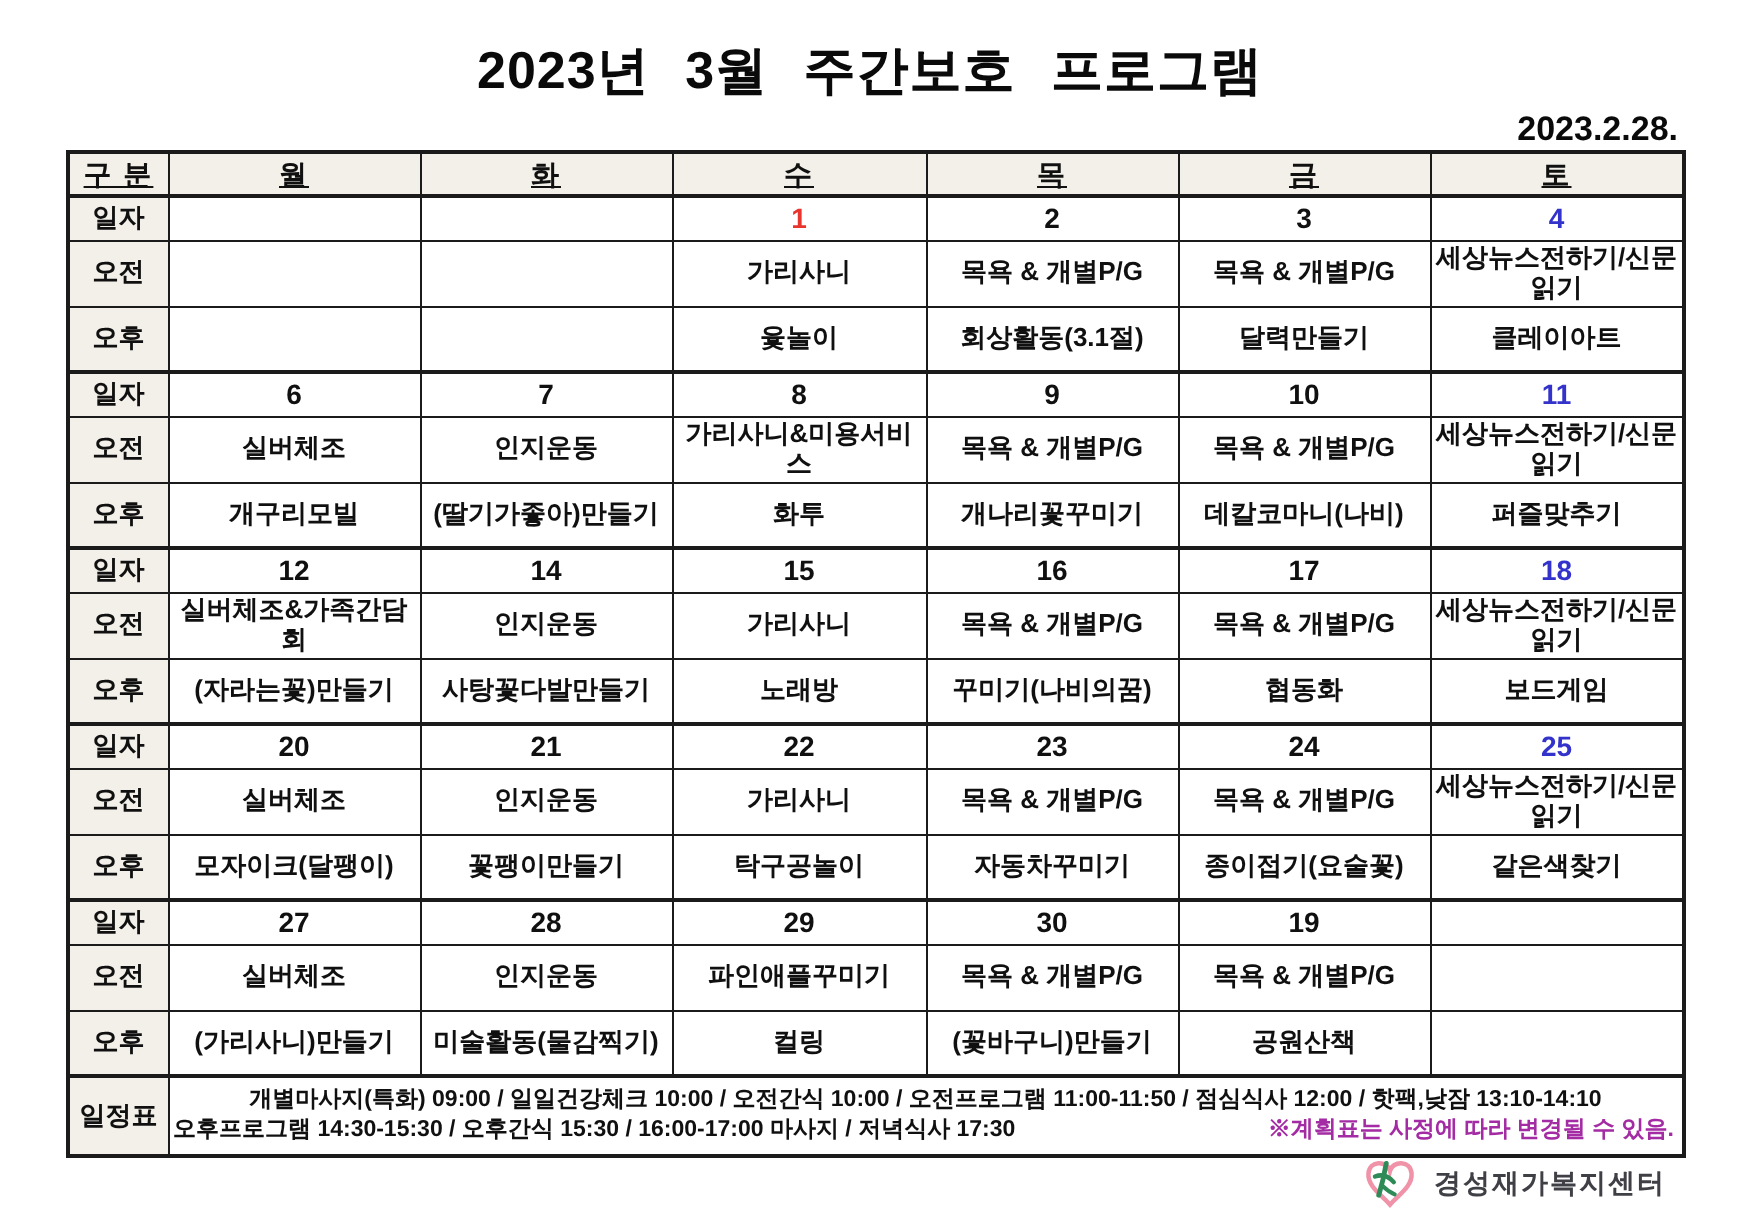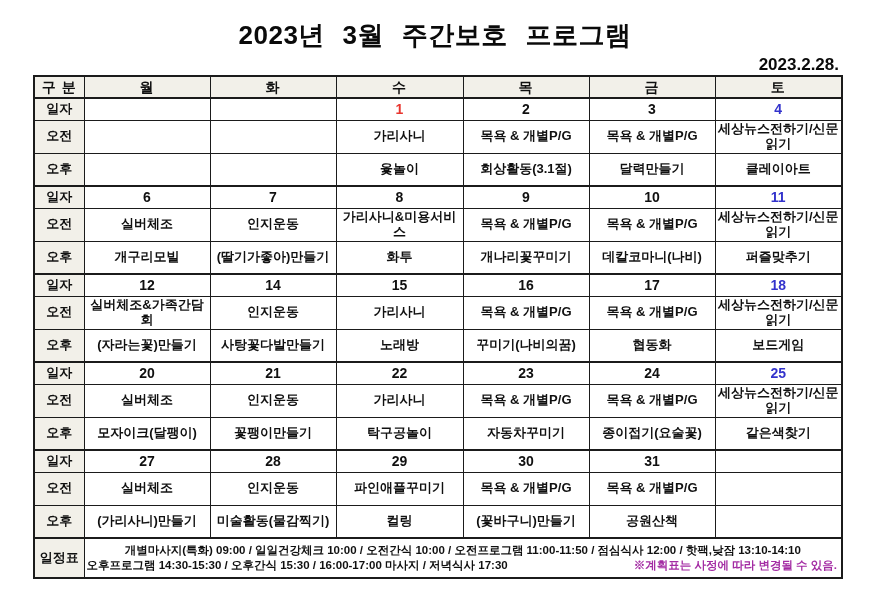--- a/index.html
+++ b/index.html
@@ -24,21 +24,21 @@
   }
   table.cal td{
     border:1px solid #1b1b1b;
     text-align:center;vertical-align:middle;
     padding:1px 2px;font-weight:bold;color:#101010;
     line-height:1.15;overflow:hidden;
   }
   tr.wk td{border-top-width:2px;}
   td.lb{background:var(--header-bg);font-size:13px;}
   td.hd{background:var(--header-bg);font-size:14px;letter-spacing:1px;}
-  tr.r-hdr{height:22px;}
+  tr.r-hdr{height:22px;text-decoration:underline;}
   tr.r-date{height:22px;}
   tr.r-act{height:33px;margin-top:20px;}
   tr.r-sched{height:40px;}
   td.dt{font-size:14px;font-weight:normal;}
   td.dt.red{color:var(--holiday-red);}
   td.dt.blue{color:var(--saturday-blue);}
   td.ac{font-size:13px;}
   td.sc{text-align:left;font-size:11.5px;padding:2px 7px;}
   .sl2{display:flex;justify-content:space-between;align-items:baseline;margin-top:1px;}
   .note{color:var(--note-purple);padding-right:2px;}
@@ -189,21 +189,21 @@
       <td class="ac">종이접기(요술꽃)</td>
       <td class="ac">같은색찾기</td>
     </tr>
 
     <tr class="wk r-date">
       <td class="lb">일자</td>
       <td class="dt">27</td>
       <td class="dt">28</td>
       <td class="dt">29</td>
       <td class="dt">30</td>
-      <td class="dt">31</td>
+      <td class="dt">19</td>
       <td class="dt"></td>
     </tr>
     <tr class="r-act">
       <td class="lb">오전</td>
       <td class="ac">실버체조</td>
       <td class="ac">인지운동</td>
       <td class="ac">파인애플꾸미기</td>
       <td class="ac">목욕 &amp; 개별P/G</td>
       <td class="ac">목욕 &amp; 개별P/G</td>
       <td class="ac"></td>
@@ -224,14 +224,23 @@
         <div class="sl1">개별마사지(특화) 09:00 / 일일건강체크 10:00 / 오전간식 10:00 / 오전프로그램 11:00-11:50 / 점심식사 12:00 / 핫팩,낮잠 13:10-14:10</div>
         <div class="sl2">
           <span>오후프로그램 14:30-15:30 / 오후간식 15:30 / 16:00-17:00 마사지 / 저녁식사 17:30</span>
           <span class="note">※계획표는 사정에 따라 변경될 수 있음.</span>
         </div>
       </td>
     </tr>
   </tbody>
     </table>
 
+  <div class="footer">
+    <svg width="30" height="30" viewBox="0 0 32 32" aria-hidden="true">
+      <path d="M16 9 C14.5 3.5, 5 3, 4.5 10.5 C4 17, 11 21.5, 16 27 C21 21.5, 28 17, 27.5 10.5 C27 3, 17.5 3.5, 16 9 Z" fill="none" stroke="#f093a8" stroke-width="2.4" stroke-linecap="round"></path>
+      <path d="M14 5 C13 11, 11.5 17, 10 22" fill="none" stroke="#2e8b57" stroke-width="2.6" stroke-linecap="round"></path>
+      <path d="M8 12 C12 10.5, 15 11.5, 18 15" fill="none" stroke="#2e8b57" stroke-width="2.4" stroke-linecap="round"></path>
+      <path d="M12 17 C14 19, 16 20.5, 18.5 21.5" fill="none" stroke="#2e8b57" stroke-width="2.2" stroke-linecap="round"></path>
+    </svg>
+    <span class="org-name">경성재가복지센터</span>
+  </div>
 
 </div>
 
 </body></html>

